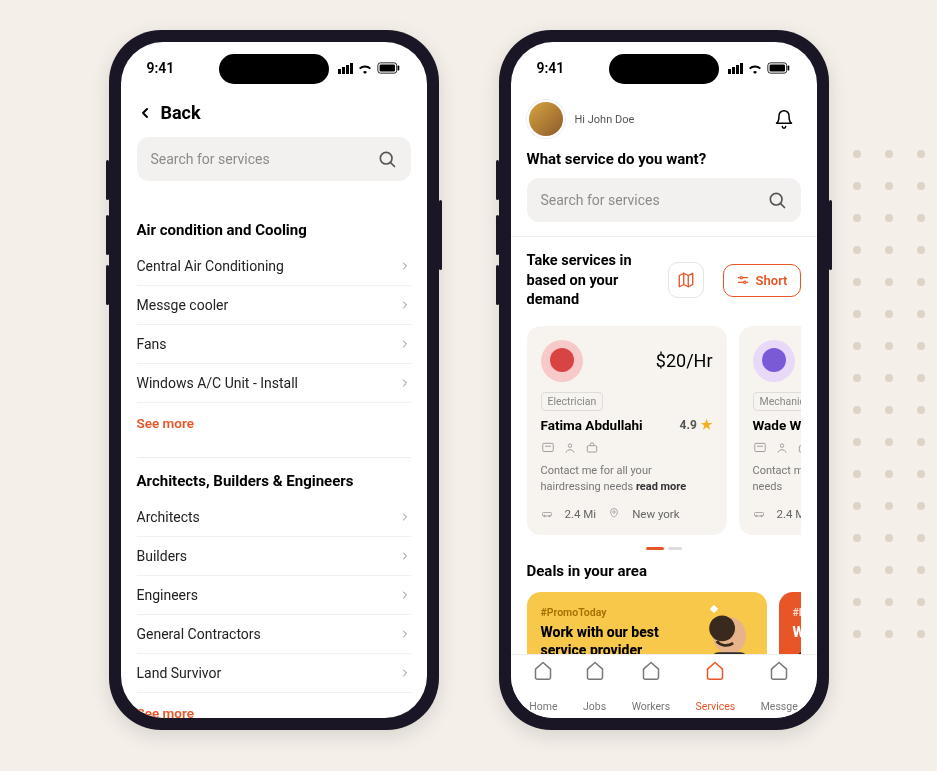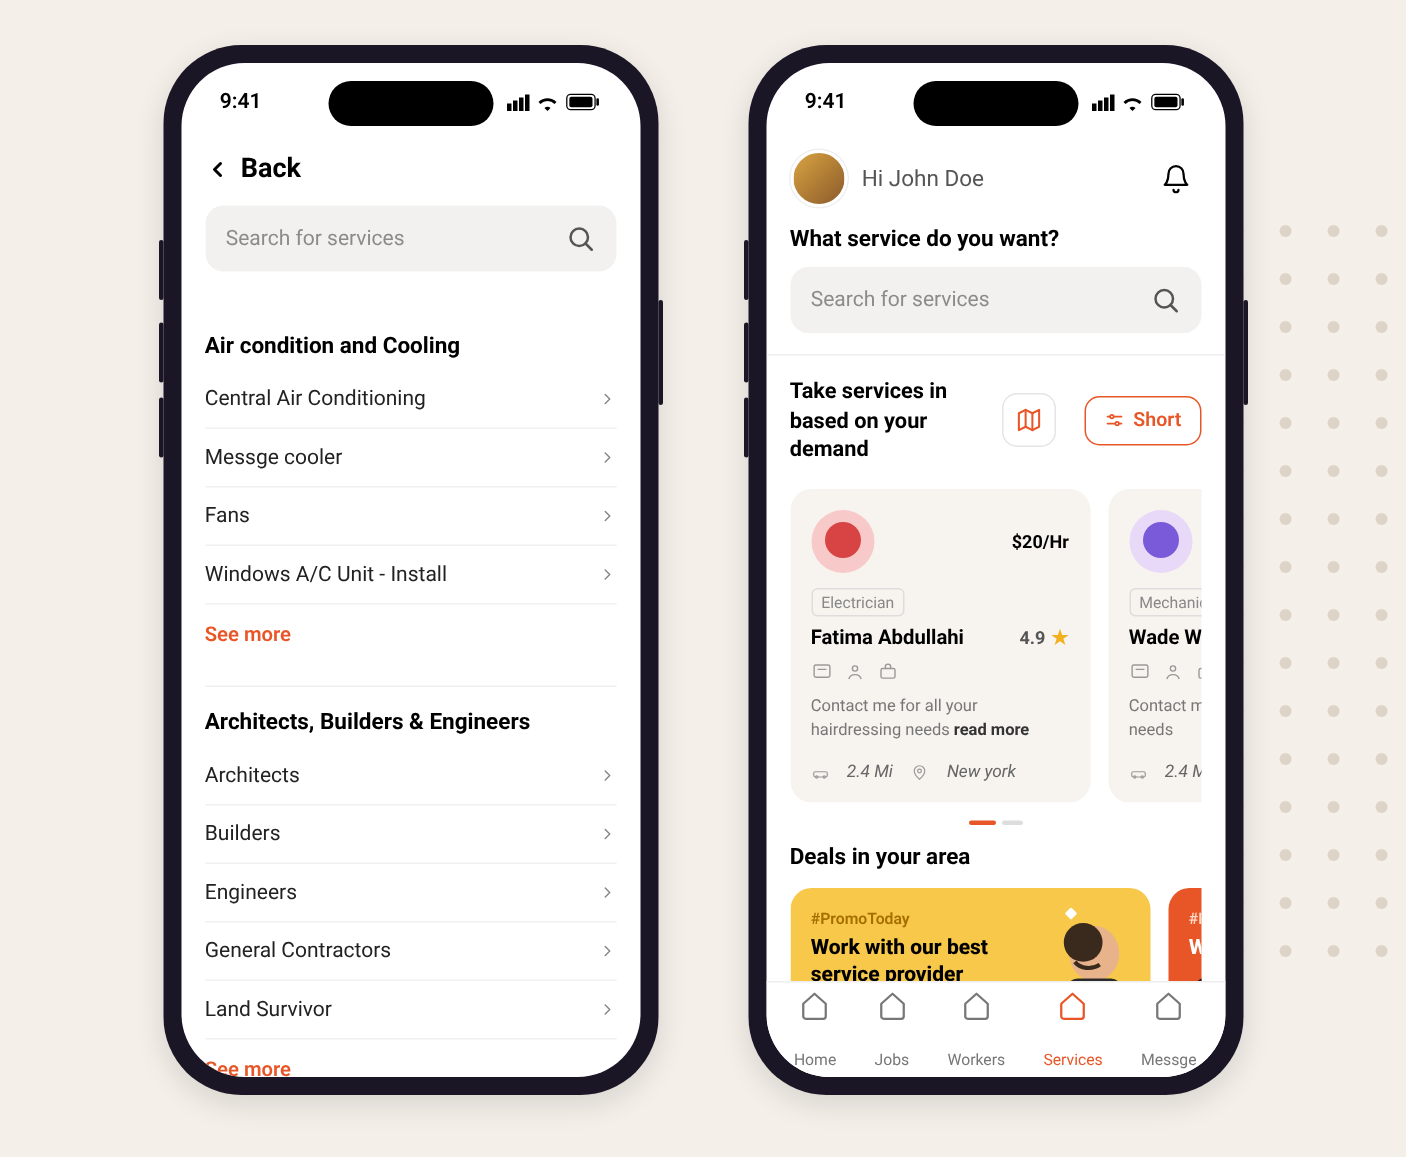--- a/index.html
+++ b/index.html
@@ -109,21 +109,21 @@
     padding:11px 0; font-size:14px; color:#222;
     border-bottom:1px solid #f0f0f0;
   }
   .row svg { width:12px; height:12px; stroke:#888; }
   .seemore { color:#e85627; font-size:13.5px; font-weight:600; padding:12px 0 4px; }
 
   
   .topuser { display:flex; align-items:center; gap:10px; margin:6px 0 12px; }
   .avatar { width:38px; height:38px; border-radius:50%; background:linear-gradient(135deg,#d9a441,#8b5a2b); border:2px solid #fff; box-shadow:0 0 0 1px #eee; }
   .userinfo { flex:1; }
-  .hi { font-size:15px; color:#555; }
+  .hi { font-size:11px; color:#555; }
   .loc { font-size:14px; font-weight:700; display:flex; align-items:center; gap:4px; }
   .loc svg { width:12px; height:12px; }
   .bell { width:34px; height:34px; display:flex; align-items:center; justify-content:center; }
   .bell svg { width:20px; height:20px; }
   .question { font-size:15px; font-weight:700; margin:6px 0 10px; }
   .divider { height:1px; background:#eee; margin:14px -16px; }
   .demandrow { display:flex; align-items:center; gap:19px; }
   .demandrow .txt { flex:1; font-size:14.5px; font-weight:700; line-height:1.35; }
   .mapbtn { width:36px; height:36px; border:1px solid #e5e5e5; border-radius:10px; display:flex; align-items:center; justify-content:center; }
   .mapbtn svg { width:18px; height:18px; stroke:#e85627; }
@@ -134,30 +134,30 @@
   .cards { display:flex; gap:12px; margin-top:16px; overflow:hidden; }
   .card {
     min-width:200px; background:#f7f4ef; border-radius:14px; padding:14px;
     display:flex; flex-direction:column; position:relative;
   }
   .cardtop { display:flex; justify-content:space-between; align-items:center; margin-bottom:10px; }
   .cav { width:42px; height:42px; border-radius:50%; background:#f8c9c9; position:relative; overflow:hidden; }
   .cav::after{content:"";position:absolute;top:8px;left:9px;width:24px;height:24px;border-radius:50%;background:#d84343;}
   .cav2 { background:#e9d9f8; }
   .cav2::after{ background:#7a5ad9; }
-  .price { font-weight:700; font-size:12px; }
+  .price { font-weight:400; font-size:18px; }
   .tag { font-size:10.5px; color:#888; border:1px solid #ddd; border-radius:4px; padding:2px 6px; align-self:flex-start; margin-bottom:6px; }
   .cname { display:flex; justify-content:space-between; align-items:center; font-weight:700; font-size:13.5px; margin-bottom:8px; gap:6px;}
   .rating { font-size:12px; color:#555; display:flex; align-items:center; gap:4px; }
   .star { color:#f2b01e; font-size:13px; }
   .meta { display:flex; gap:8px; margin-bottom:8px; }
   .meta svg { width:14px; height:14px; stroke:#999; }
   .desc { font-size:11px; color:#777; line-height:1.45; }
   .desc b { color:#333; font-weight:700; }
-  .foot { display:flex; gap:12px; font-size:11.5px; color:#666; margin-top:12px; align-items:flex-end;font-style:italic;}
+  .foot { display:flex; gap:12px; font-size:11.5px; color:#666; margin-top:12px; align-items:flex-start;}
   .foot svg { width:12px; height:12px; stroke:#999; }
   .pager { display:flex; justify-content:center; gap:4px; margin:12px 0; }
   .pager span { width:14px; height:3px; background:#ddd; border-radius:2px; }
   .pager span.active { background:#e85627; width:18px; }
   .dealsh { font-size:15px; font-weight:700; margin:6px 0 12px; }
   .deals { display:flex; gap:12px; overflow:hidden; }
   .deal {
     min-width:240px; background:#f7c84a; border-radius:14px; padding:14px;
     position:relative; overflow:hidden; height:130px;
   }

